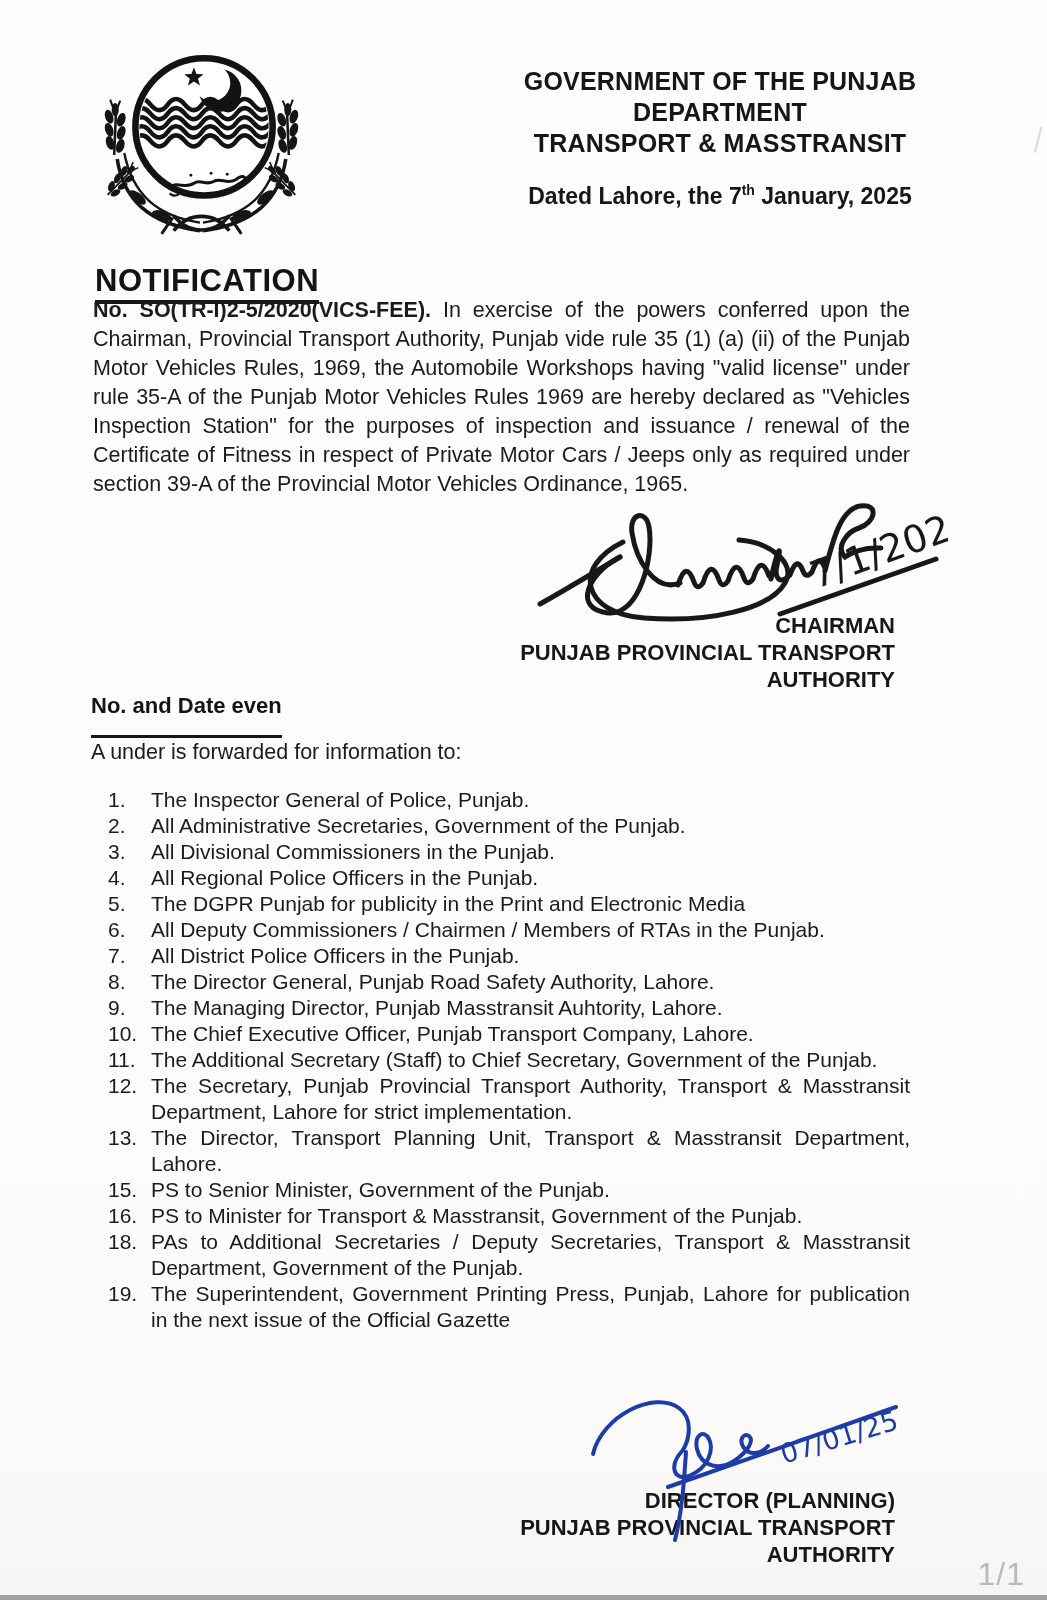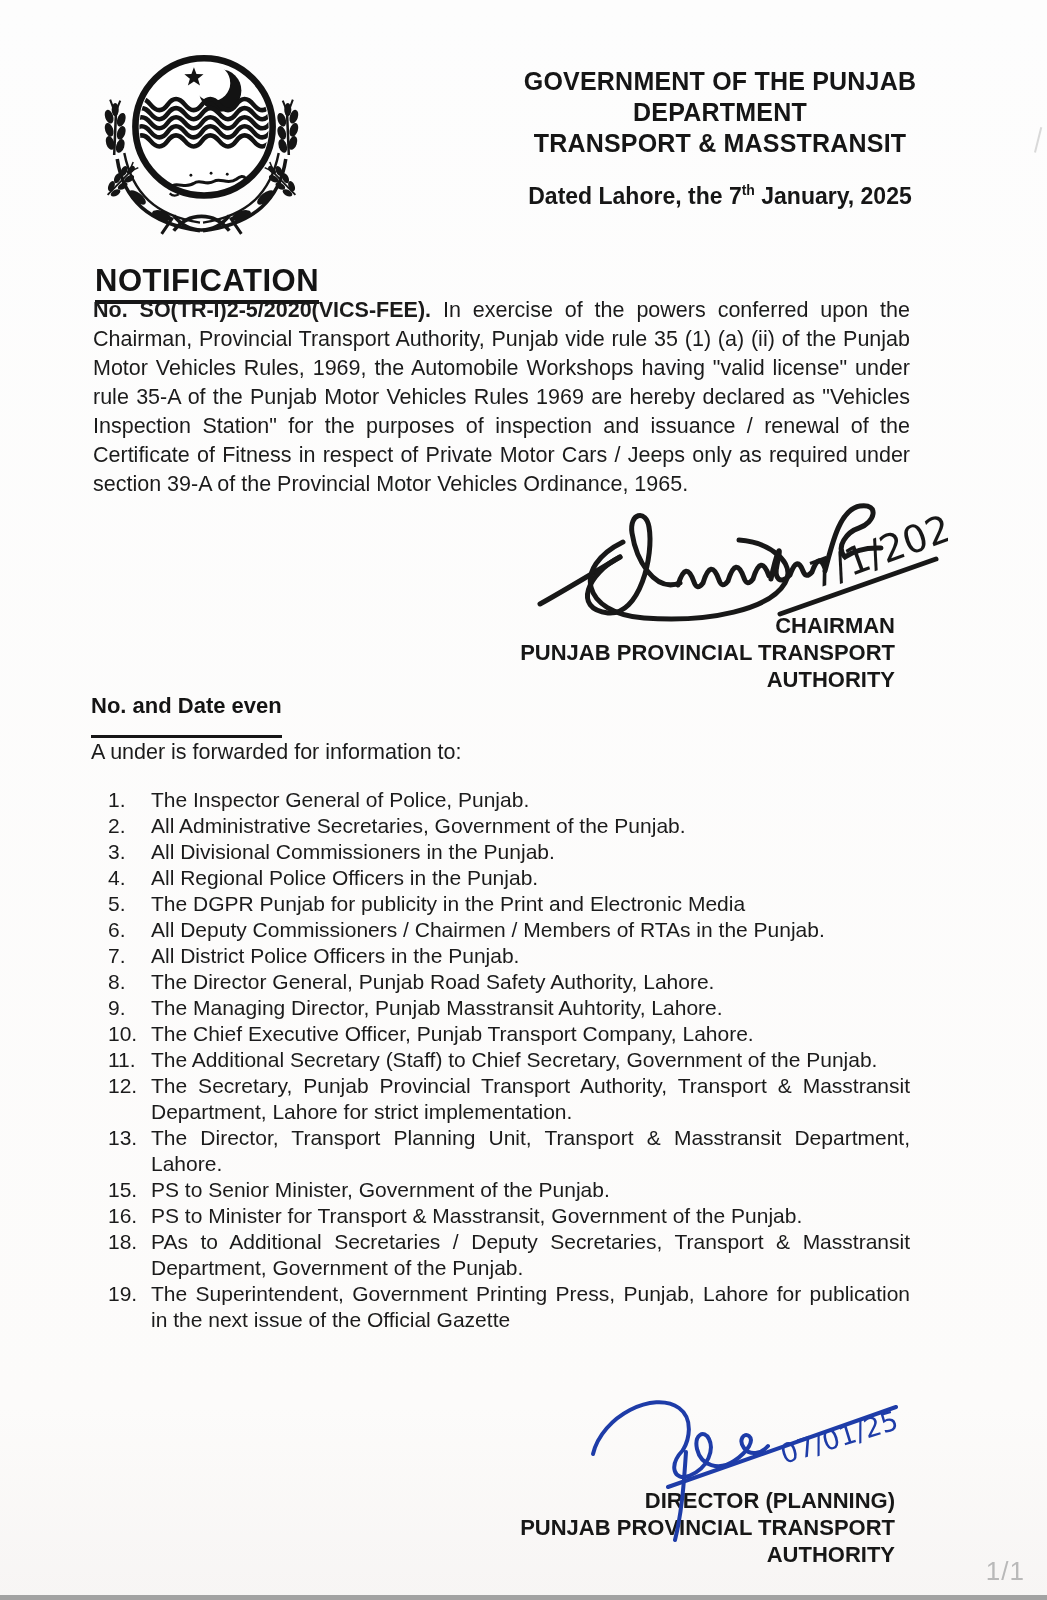--- a/index.html
+++ b/index.html
@@ -62,21 +62,21 @@
   }
   .dist-list {
     position: absolute; left: 108px; top: 787px; width: 802px;
     font-size: 21px; line-height: 26px; color: #1b1b1b;
   }
   .dist-row { display: flex; }
   .dist-no { flex: none; width: 43px; }
   .dist-text { flex: 1; text-align: justify; }
   .page-indicator {
     position: absolute; right: 22px; top: 1556px;
-    font-size: 26px; color: #b9b9b9; font-weight: 400;
+    font-size: 32px; color: #b9b9b9; font-weight: 400;
     letter-spacing: 1px;
   }
   .edge-artifact {
     position: absolute; right: -2px; top: 128px; width: 10px; height: 26px;
     border-left: 2px solid #cfcfcf; transform: rotate(14deg); opacity: .8;
   }
   .bottom-bar {
     position: absolute; left: 0; right: 0; bottom: 0; height: 5px;
     background: #a2a2a2;
   }

